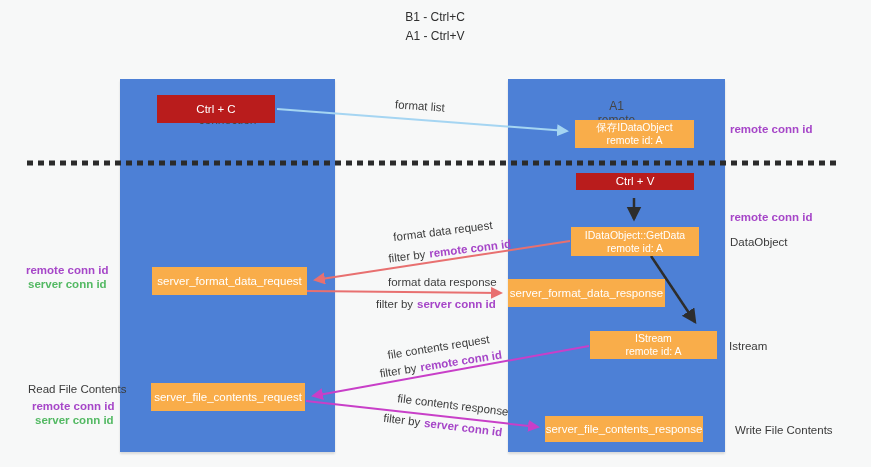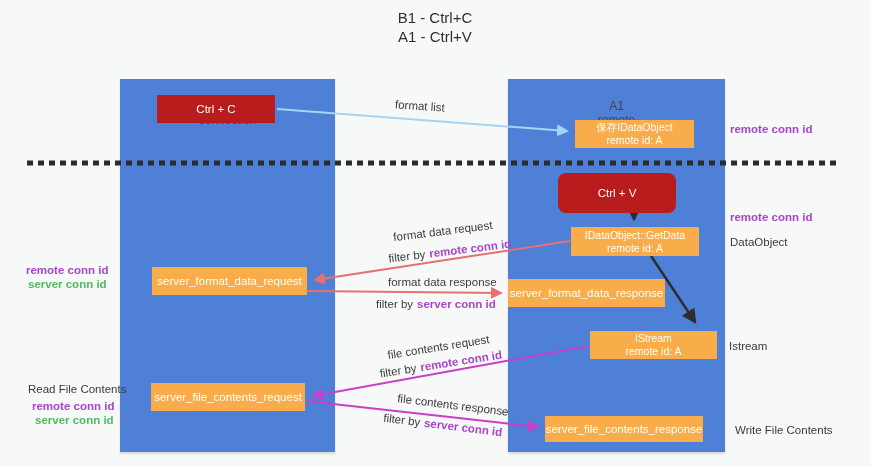--- a/index.html
+++ b/index.html
@@ -1,19 +1,19 @@
 <!DOCTYPE html>
 <html><head>
 <meta charset="utf-8">
 <style>
   html,body{margin:0;padding:0;background:#f7f8f8;font-family:"Liberation Sans",sans-serif;}
   #canvas{position:relative;width:871px;height:467px;background:#f7f8f8;overflow:hidden;}
   .lane{position:absolute;background:#4d80d6;z-index:1;box-shadow:0 2px 2px rgba(0,0,0,0.12);}
   svg.arrows{position:absolute;left:0;top:0;z-index:2;pointer-events:none;}
-  .title{position:absolute;left:330px;top:8px;width:210px;text-align:center;font-size:15px;
+  .title{position:absolute;left:330px;top:8px;width:210px;text-align:center;font-size:12px;
          color:#2f2f2f;line-height:19px;z-index:3;}
   .colhdr{position:absolute;width:135px;text-align:center;font-size:12px;color:#454545;
           line-height:14px;z-index:3;margin-top:48px;}
   .node{position:absolute;display:flex;flex-direction:column;align-items:center;justify-content:center;
         color:#ffffff;text-align:center;z-index:3;font-size:11.5px;line-height:13px;}
   .node.small{font-size:10.5px;}
   .green{background:#b91c1c;}
   .orange{background:#f9ad4a;}
   .ann{position:absolute;font-size:11.5px;color:#3d3d3d;white-space:nowrap;z-index:3;}
   .purple{color:#a646c8;font-weight:bold;}
@@ -84,21 +84,21 @@
 
   <div class="node green" style="left:157px;top:95px;width:118px;height:28px;">
     <span>Ctrl + C</span>
   </div>
 
   <div class="node orange small" style="left:575px;top:120px;width:119px;height:28px;">
     <span>保存IDataObject</span>
     <span>remote id: A</span>
   </div>
 
-  <div class="node green" style="left:558px;top:173px;width:118px;height:40px;border-radius:8px;">
+  <div class="node green" style="left:576px;top:173px;width:118px;height:17px;">
     <span>Ctrl + V</span>
   </div>
 
   <div class="node orange small" style="left:571px;top:227px;width:128px;height:29px;">
     <span>IDataObject::GetData</span>
     <span>remote id: A</span>
   </div>
 
   <div class="node orange" style="left:152px;top:267px;width:155px;height:28px;">
     <span>server_format_data_request</span>

